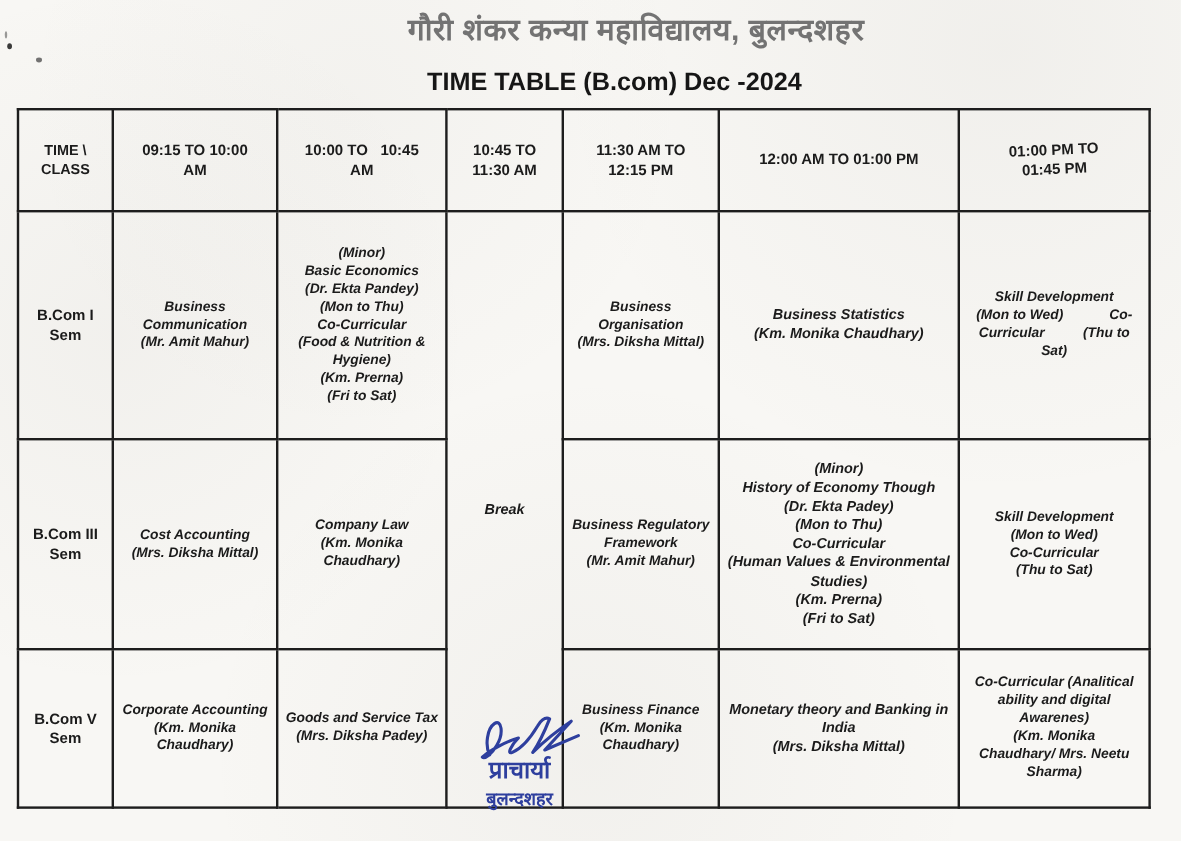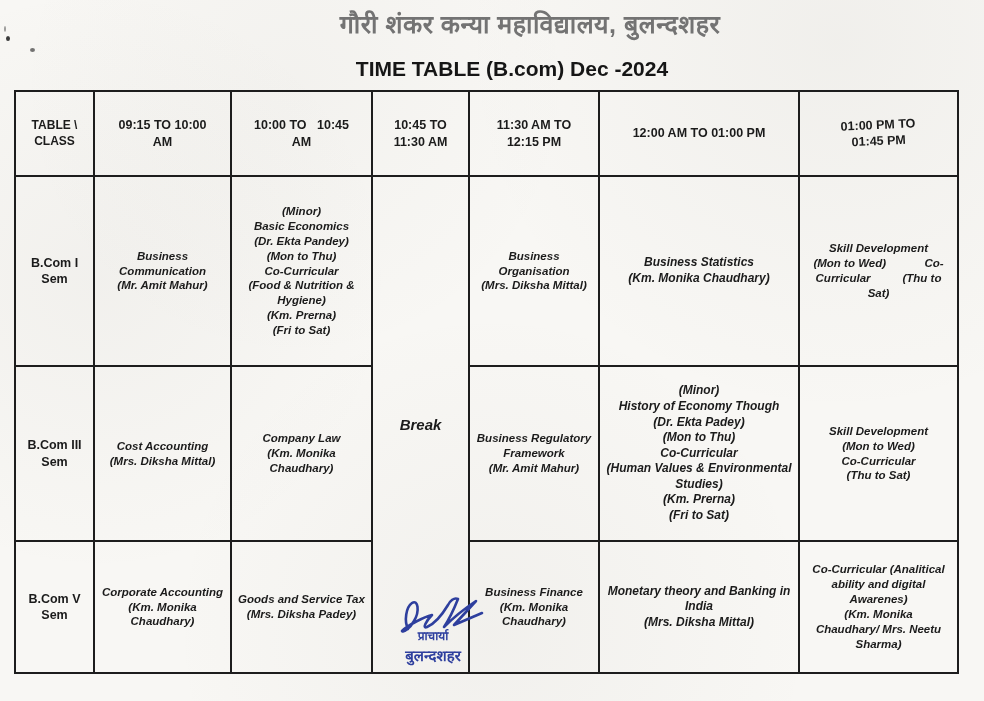--- a/index.html
+++ b/index.html
@@ -46,29 +46,29 @@
     white-space:pre-wrap;
     padding:2px 4px;
     line-height:1.3;
     overflow:hidden;
   }
   thead th{font-size:12.5px;}
   th.corner{text-align:left;font-size:12px;padding-left:5px;line-height:1.35;}
   tbody th.classcell{font-size:12.5px;}
   tbody td{font-size:11.5px;font-style:italic;}
   td.wide{font-size:12px;}
-  td.break-cell{font-size:15px;border-radius:29px;}
+  td.break-cell{font-size:12px;border-radius:29px;}
   .tilt{display:inline-block;transform:rotate(-2.5deg);}
   .stamp{
     position:absolute;left:330px;top:591px;width:206px;
     display:flex;flex-direction:column;align-items:center;
     color:#2e3f9e;z-index:5;pointer-events:none;
   }
   .stamp .sig{margin-left:14px;margin-bottom:-10px;}
-  .stamp .principal{font-size:12px;font-weight:bold;margin-top:-4px;}
+  .stamp .principal{font-size:20px;font-weight:bold;margin-top:-4px;}
   .stamp .college{font-size:15px;font-weight:bold;white-space:nowrap;margin-top:1px;}
   .stamp .city{font-size:15px;font-weight:bold;margin-top:1px;}
 </style>
 </head>
 <body>
 
 <div class="paper">
   <div class="speck" style="left:6px;top:36px;width:4px;height:5px;"></div>
   <div class="speck" style="left:30px;top:48px;width:5px;height:4px;opacity:.7;"></div>
   <div class="speck" style="left:4px;top:26px;width:2px;height:6px;opacity:.5;"></div>
@@ -82,21 +82,21 @@
     <col style="width:79px">
       <col style="width:137px">
       <col style="width:141px">
     <col style="width:97px">
       <col style="width:130px">
       <col style="width:200px">
     <col style="width:159px">
   </colgroup>
   <thead>
     <tr style="height:85px">
-      <th class="corner">TABLE \
+      <th class="corner">TIME \
 CLASS</th>
       <th>09:15 TO 10:00
 AM</th>
       <th>10:00 TO   10:45
 AM</th>
       <th>10:45 TO
 11:30 AM</th>
       <th>11:30 AM TO
 12:15 PM</th>
       <th>12:00 AM TO 01:00 PM</th>

